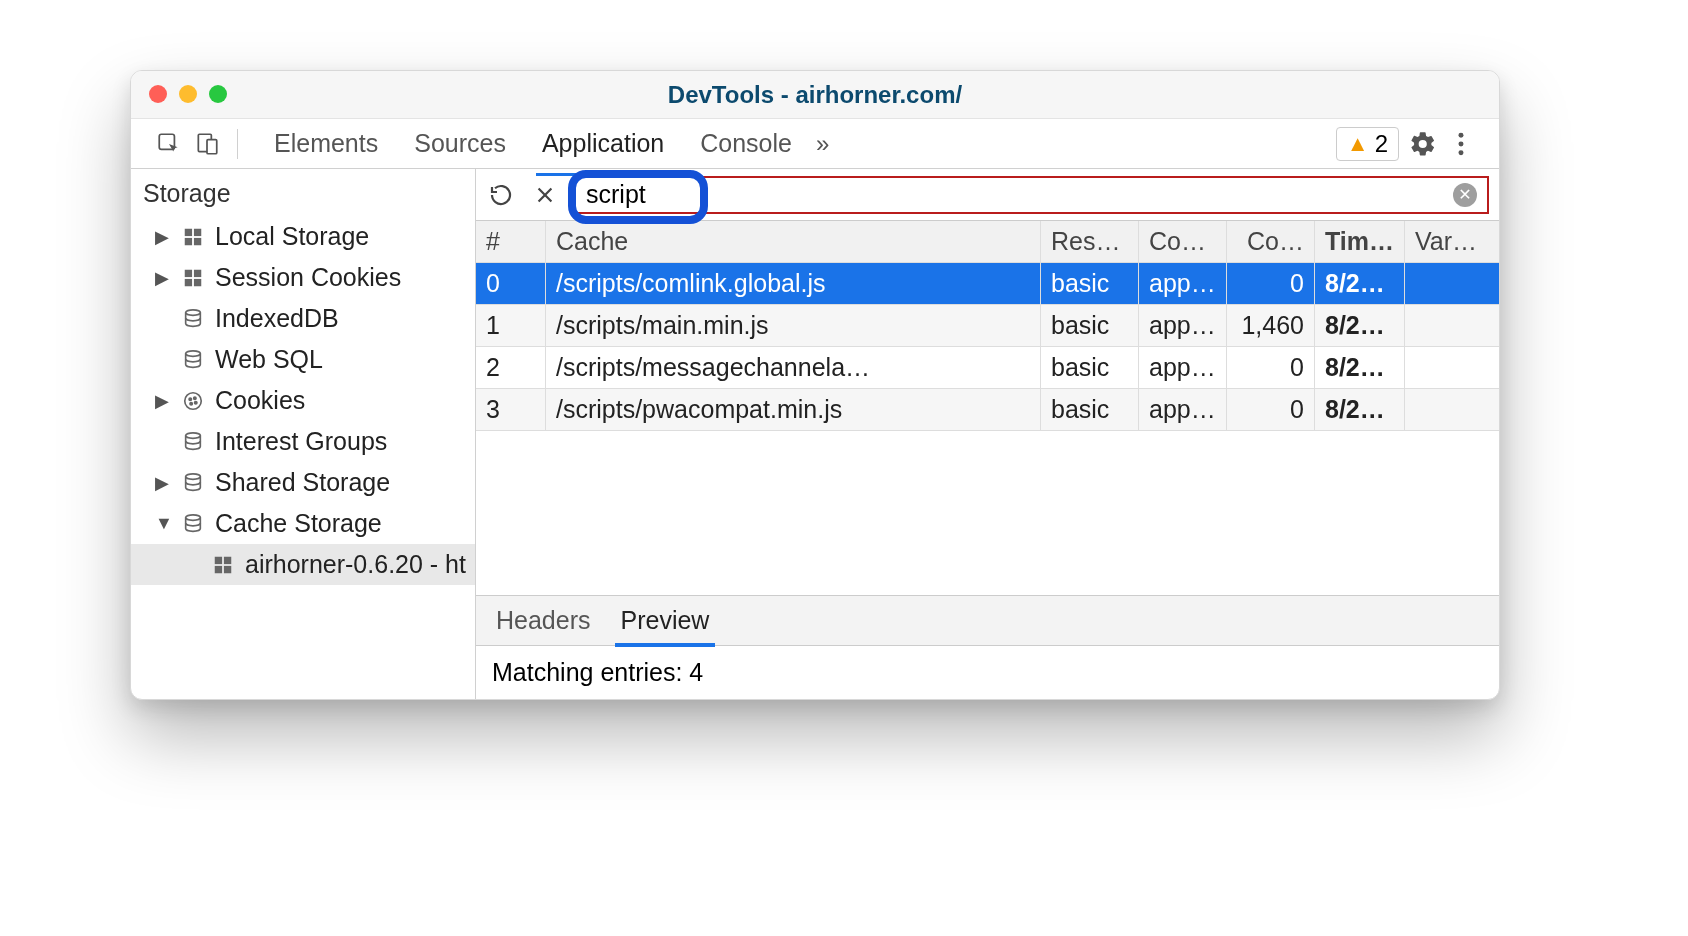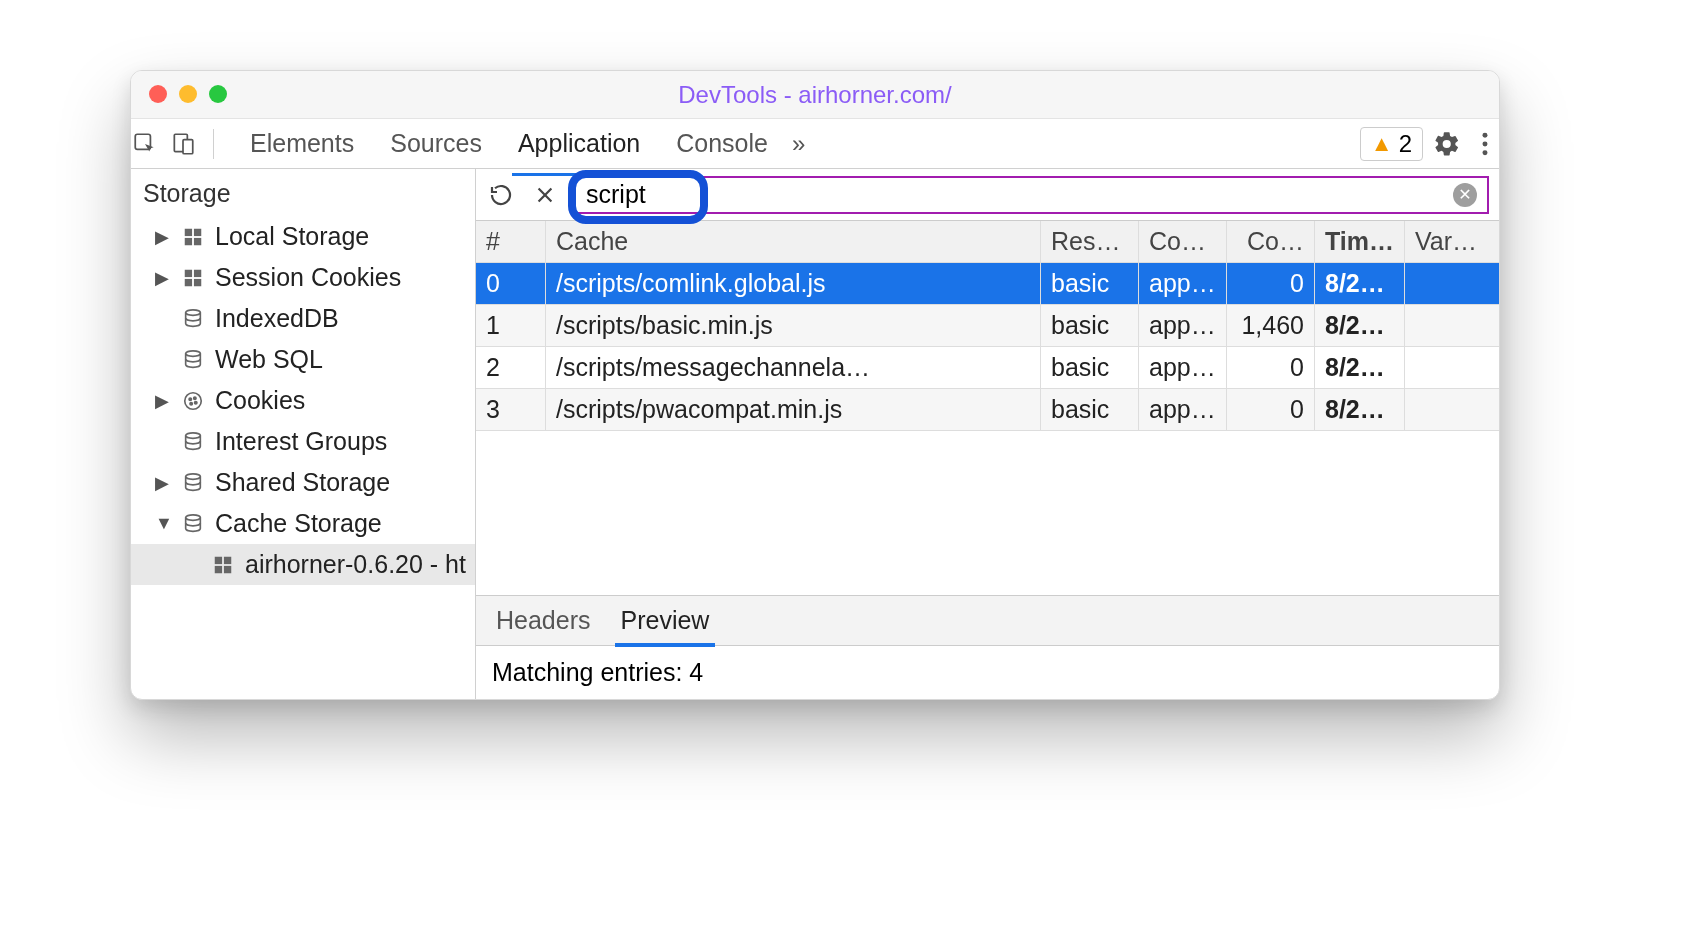--- a/index.html
+++ b/index.html
@@ -28,28 +28,28 @@
     height: 48px;
     position: relative;
     border-bottom: 1px solid #e4e4e4;
     display: flex;
     align-items: center;
     background: #f6f6f6;
   }
   .traffic { position: absolute; left: 18px; top: 14px; display: flex; gap: 12px; }
   .dot { width: 18px; height: 18px; border-radius: 50%; }
   .dot.red { background:#ff5f57; } .dot.yellow{background:#febc2e;} .dot.green{background:#28c840;}
-  .title { width:100%; text-align:center; font-size:24px; font-weight:400; color:#8b5cf6; }
+  .title { width:100%; text-align:center; font-size:24px; font-weight:700; color:#0c4a6e; }
 
   .toolbar {
     height: 50px;
     display:flex;
     align-items:center;
     border-bottom: 1px solid #d0d0d0;
-    padding: 0 0;
+    padding: 0 24px;
     gap: 10px;
   }
   .tb-icon { width:28px; height:28px; display:flex; align-items:center; justify-content:center; color:#555;}
   .vdiv { width:1px; height:30px; background:#d0d0d0; margin:0 6px;}
   .tabs { display:flex; gap:36px; font-size:25px; color:#555; margin-left:20px;}
   .tab { padding: 8px 0; position:relative; cursor:pointer; }
   .tab.active { color:#222; }
   .tab.active::after{content:"";position:absolute;left:-6px;right:-6px;bottom:-10px;height:3px;background:#1a73e8;}
   .more-tabs{ font-size:24px; color:#555; margin-left:14px;}
   .tb-spacer{flex:1;}
@@ -61,21 +61,21 @@
   .side-head{ padding:10px 12px 8px; font-size:25px; color:#333;}
   .tree-item{ display:flex; align-items:center; gap:10px; padding:6px 0 6px 24px; white-space:nowrap; cursor:pointer;}
   .tree-item.lvl2{ padding-left:54px;}
   .tree-item.sel{ background:#e8e8e8;}
   .tri{width:16px; display:inline-block; color:#555; font-size:18px;}
   .ico{width:24px;height:24px;display:inline-flex;align-items:center;justify-content:center;color:#555;}
 
   .main{ flex:1; display:flex; flex-direction:column; min-width:0;}
   .filterbar{ height:52px; display:flex; align-items:center; gap:14px; padding:0 10px; border-bottom:1px solid #ccc;}
   .filterbar .btn{ width:30px;height:30px;display:flex;align-items:center;justify-content:center;color:#444;cursor:pointer;}
-  .searchwrap{ flex:1; height:38px; border:2px solid #a21caf; display:flex; align-items:center; padding:0 10px; position:relative;}
+  .searchwrap{ flex:1; height:38px; border:2px solid #b91c1c; display:flex; align-items:center; padding:0 10px; position:relative;}
   .searchwrap input{ border:none; outline:none; font-size:25px; flex:1; background:transparent;}
   .clear-circ{ width:24px;height:24px;border-radius:50%;background:#9e9e9e;color:#fff;display:flex;align-items:center;justify-content:center;font-size:16px;cursor:pointer;}
   .highlight-ring{ position:absolute; left:-8px; top:-8px; width:140px; height:54px; border:8px solid #1451d6; border-radius:18px; pointer-events:none;}
 
   .table{ font-size:25px; color:#222;}
   .trow{ display:flex; border-bottom:1px solid #ddd; height:42px; align-items:center;}
   .trow.head{ background:#f1f1f1; font-weight:400; color:#444;}
   .trow.selected{ background:#1a73e8; color:#fff;}
   .trow.alt{ background:#f6f6f6;}
   .cell{ padding:0 10px; overflow:hidden; text-overflow:ellipsis; white-space:nowrap; border-right:1px solid #ddd; height:100%; display:flex; align-items:center;}
@@ -288,21 +288,21 @@
               <div class="cell c-idx">0</div>
               <div class="cell c-name">/scripts/comlink.global.js</div>
               <div class="cell c-res">basic</div>
               <div class="cell c-co1">app…</div>
               <div class="cell c-co2">0</div>
               <div class="cell c-tim">8/2…</div>
               <div class="cell c-var"></div>
             </div>
             <div class="trow alt">
               <div class="cell c-idx">1</div>
-              <div class="cell c-name">/scripts/basic.min.js</div>
+              <div class="cell c-name">/scripts/main.min.js</div>
               <div class="cell c-res">basic</div>
               <div class="cell c-co1">app…</div>
               <div class="cell c-co2">1,460</div>
               <div class="cell c-tim">8/2…</div>
               <div class="cell c-var"></div>
             </div>
             <div class="trow">
               <div class="cell c-idx">2</div>
               <div class="cell c-name">/scripts/messagechannela…</div>
               <div class="cell c-res">basic</div>

